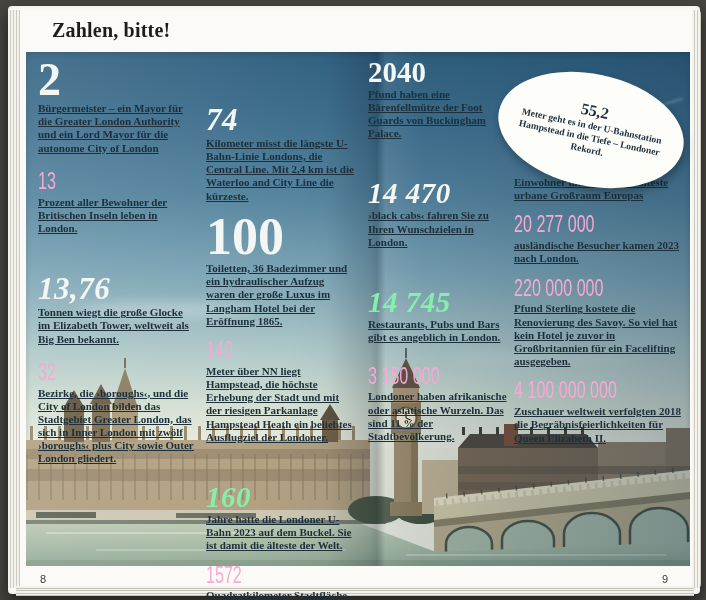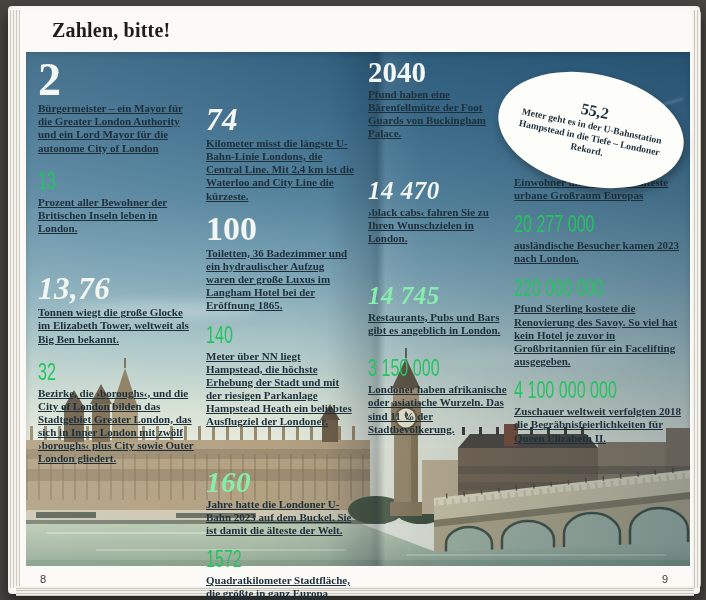--- a/index.html
+++ b/index.html
@@ -40,28 +40,28 @@
   .col{position:absolute;z-index:4;}
   #col-l1{left:38px;top:60px;width:158px;}
   #col-l2{left:206px;top:66px;width:148px;}
   #col-r1{left:368px;top:60px;width:142px;}
   #col-r2{left:514px;top:176px;width:172px;}
   .entry{margin-bottom:12px;}
   #col-l1 .entry{margin-bottom:16px;}
   #col-r1 .entry{margin-bottom:21px;}
   .num{margin:0 0 3px 0;color:#f3f6f2;}
   .n-serif{font:700 46px/0.85 "Liberation Serif",serif;}
-  .n-serif.sz42{font-size:34px;}
+  .n-serif.sz42{font-size:52px;}
   .n-serif.sz40{font-size:29px;}
   .n-ital{font:700 31px/0.9 "Liberation Serif",serif;font-style:italic;letter-spacing:.5px;margin-top:40px;}
   .n-ital.sz29{font-size:29px;}
-  .n-ital.sz25{font-size:25px;}
+  .n-ital.sz25{font-size:29px;}
   .n-dark{color:#86efac;}
   .n-cond{font-family:"Liberation Sans",sans-serif;font-size:23px;font-weight:400;
-          line-height:.95;color:#22c55e;}
+          line-height:.95;color:#f9a8d4;}
   .n-cond .ci{display:inline-block;transform:scaleX(.7);transform-origin:0 100%;white-space:nowrap;}
   .body{font:700 11px/1.2 "Liberation Serif",serif;color:#1c2f3a;text-decoration:underline;}
   
   .bubble{position:absolute;left:497px;top:74px;width:188px;height:112px;background:#fdfdfa;
       border-radius:50%;transform:rotate(12deg);box-shadow:3px 5px 10px rgba(0,0,0,.3);
       display:flex;flex-direction:column;align-items:center;justify-content:center;
       text-align:center;padding:10px 18px;box-sizing:border-box;z-index:5;}
   .bubble-num{font:700 16px/1 "Liberation Serif",serif;color:#1c2f3a;}
   .bubble-text{font:700 9.5px/1.25 "Liberation Serif",serif;color:#1c2f3a;margin-top:2px;}
 </style>

